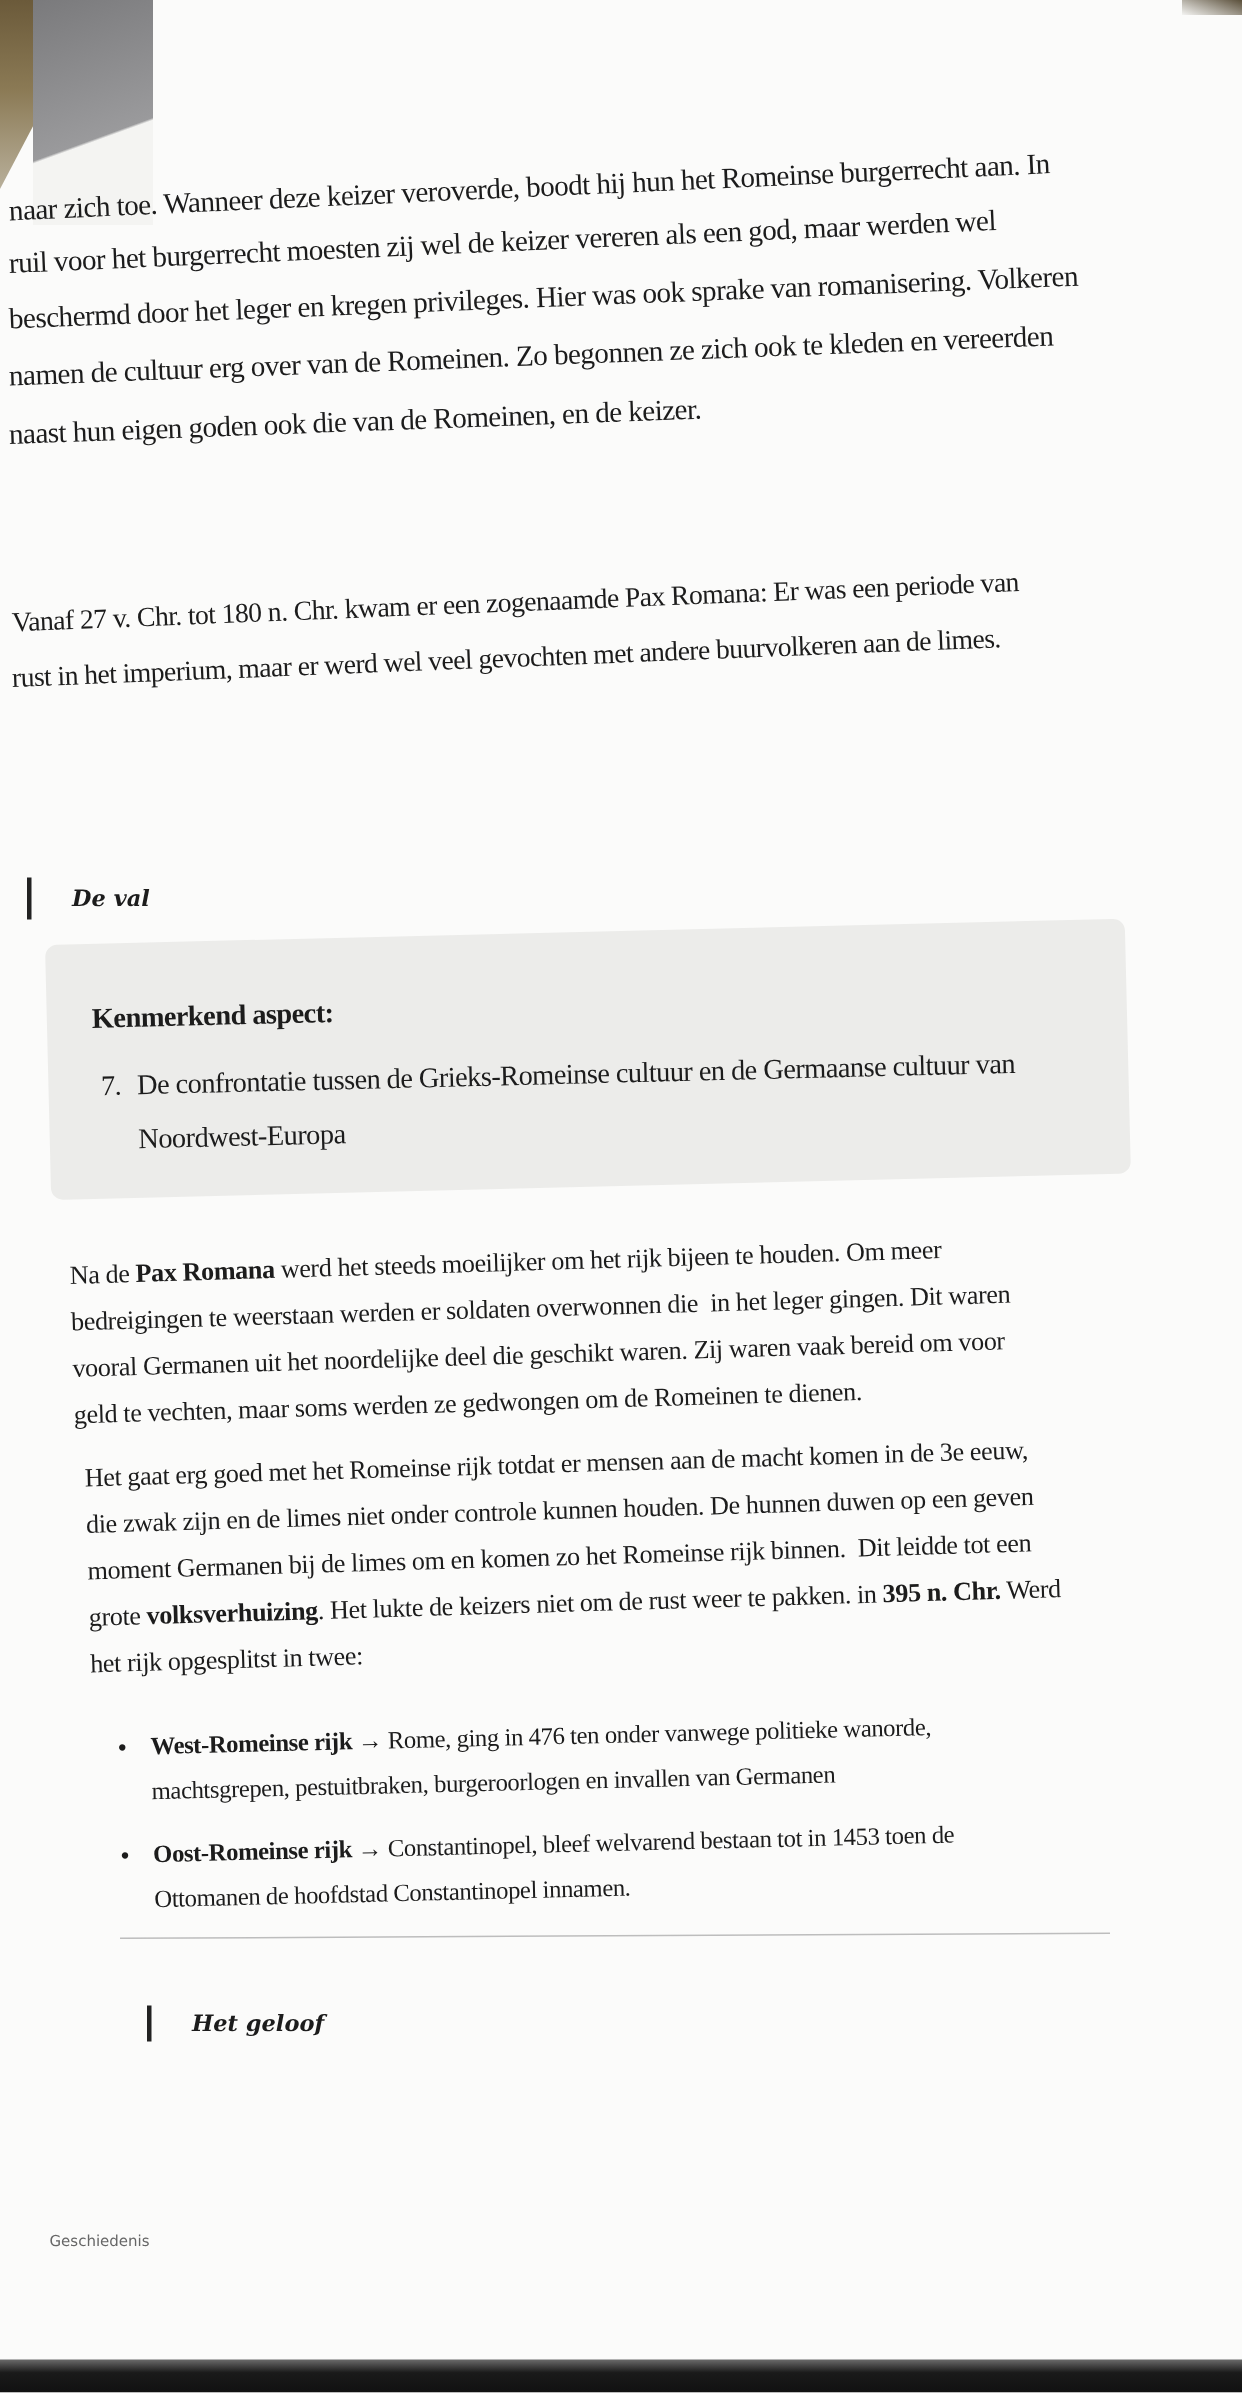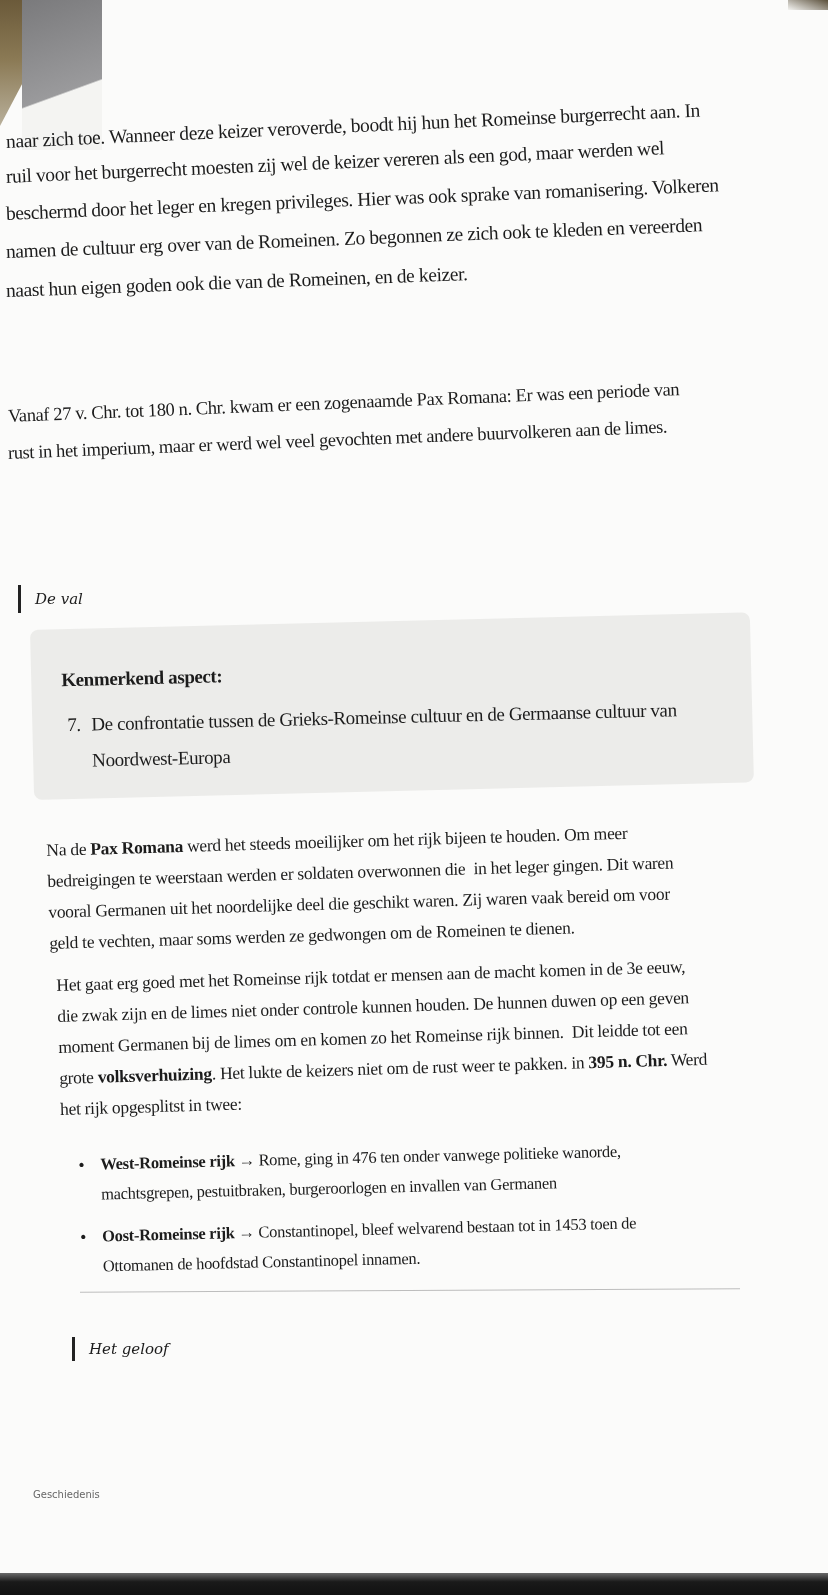--- a/index.html
+++ b/index.html
@@ -41,22 +41,22 @@
   .block { position: absolute; }
   .para {
     font-size: 19px;
     line-height: 33px;
     letter-spacing: -0.4px;
     transform-origin: left center;
   }
   .para p { margin: 0; white-space: nowrap; }
   .heading {
     position: absolute;
-    display: flex; align-items: center; gap: 14px;
-    font-style: italic; font-weight: normal;
+    display: flex; align-items: center; gap: 27px;
+    font-style: italic; font-weight: bold;
     font-family: "DejaVu Serif", serif;
     font-size: 15px;
   }
   .heading .bar {
     width: 3px; height: 28px; background: #222;
   }
   .callout {
     position: absolute;
     left: 30px; top: 630px; width: 720px; height: 170px;
     background: #ececea;
@@ -156,20 +156,20 @@
     <li>
       <span class="dot">•</span>
       <span class="indent"><b>Oost-Romeinse rijk</b><span> → </span><span>Constantinopel, bleef welvarend bestaan tot in 1453 toen de</span></span>
       <span class="indent">Ottomanen de hoofdstad Constantinopel innamen.</span>
     </li>
   </ul>
 </div>
 
 <div class="rule"></div>
 
-<div class="heading" style="left:72px; top:1337px;">
+<div class="heading" style="left:98px; top:1337px;">
   <span class="bar" style="height:24px;"></span>
   <span>Het geloof</span>
 </div>
 
 <div class="footer">Geschiedenis</div>
 
 <div class="bottom-edge"></div>
 
 </body></html>

